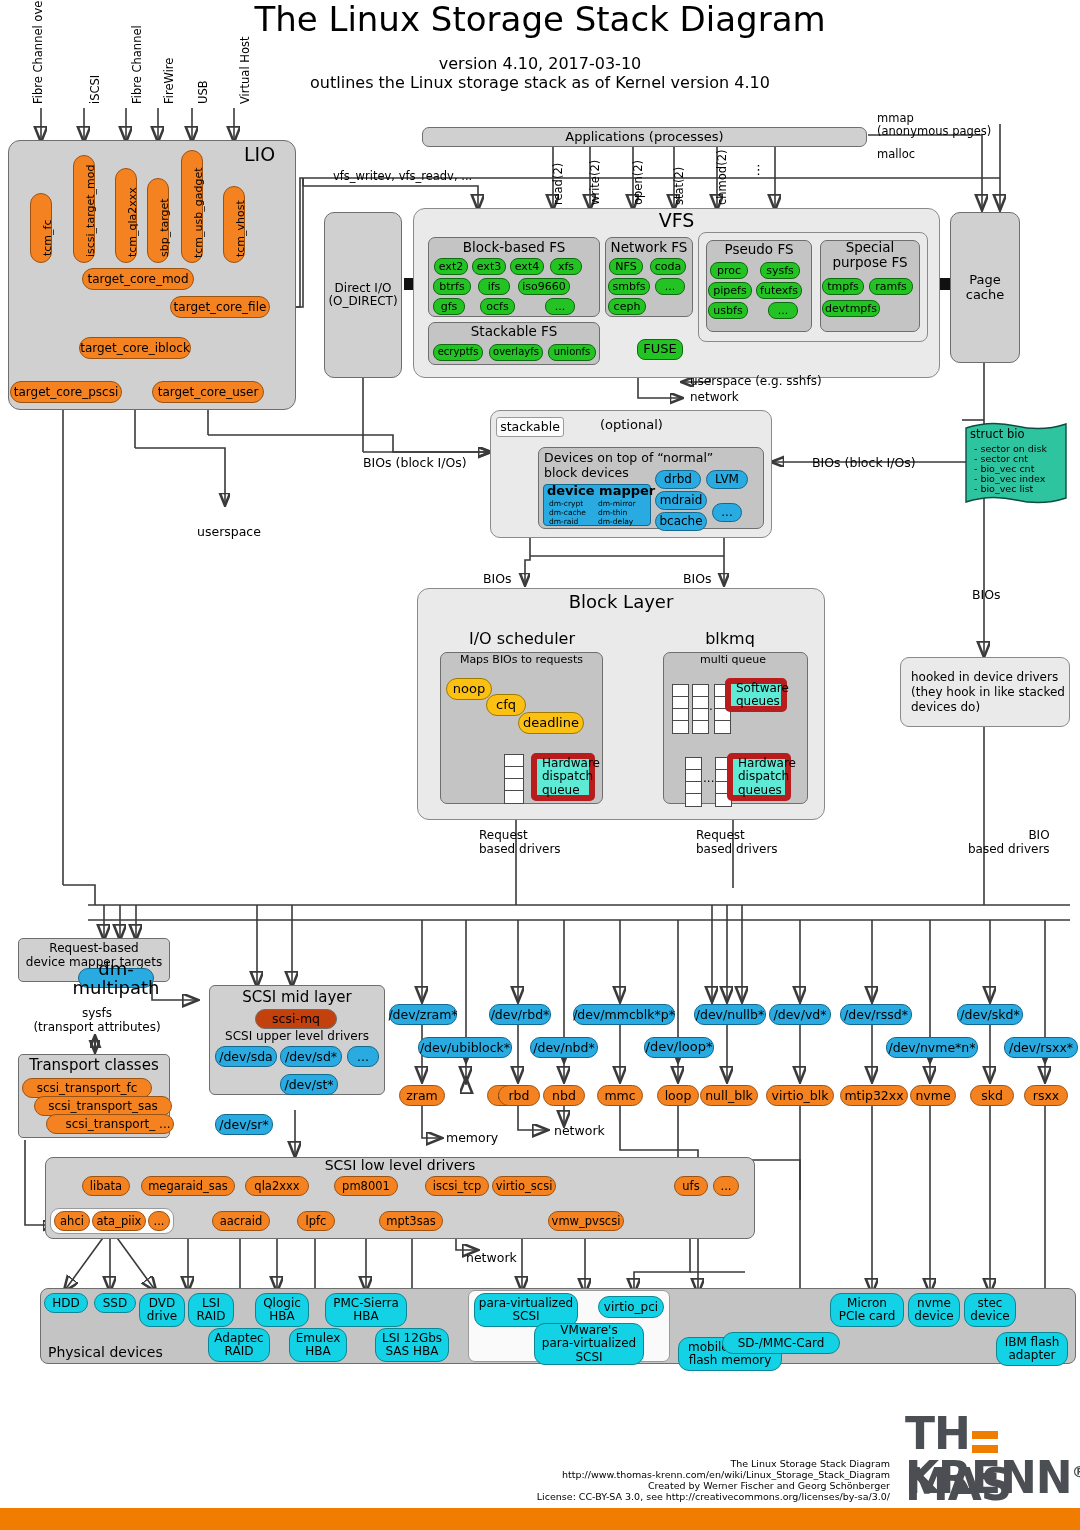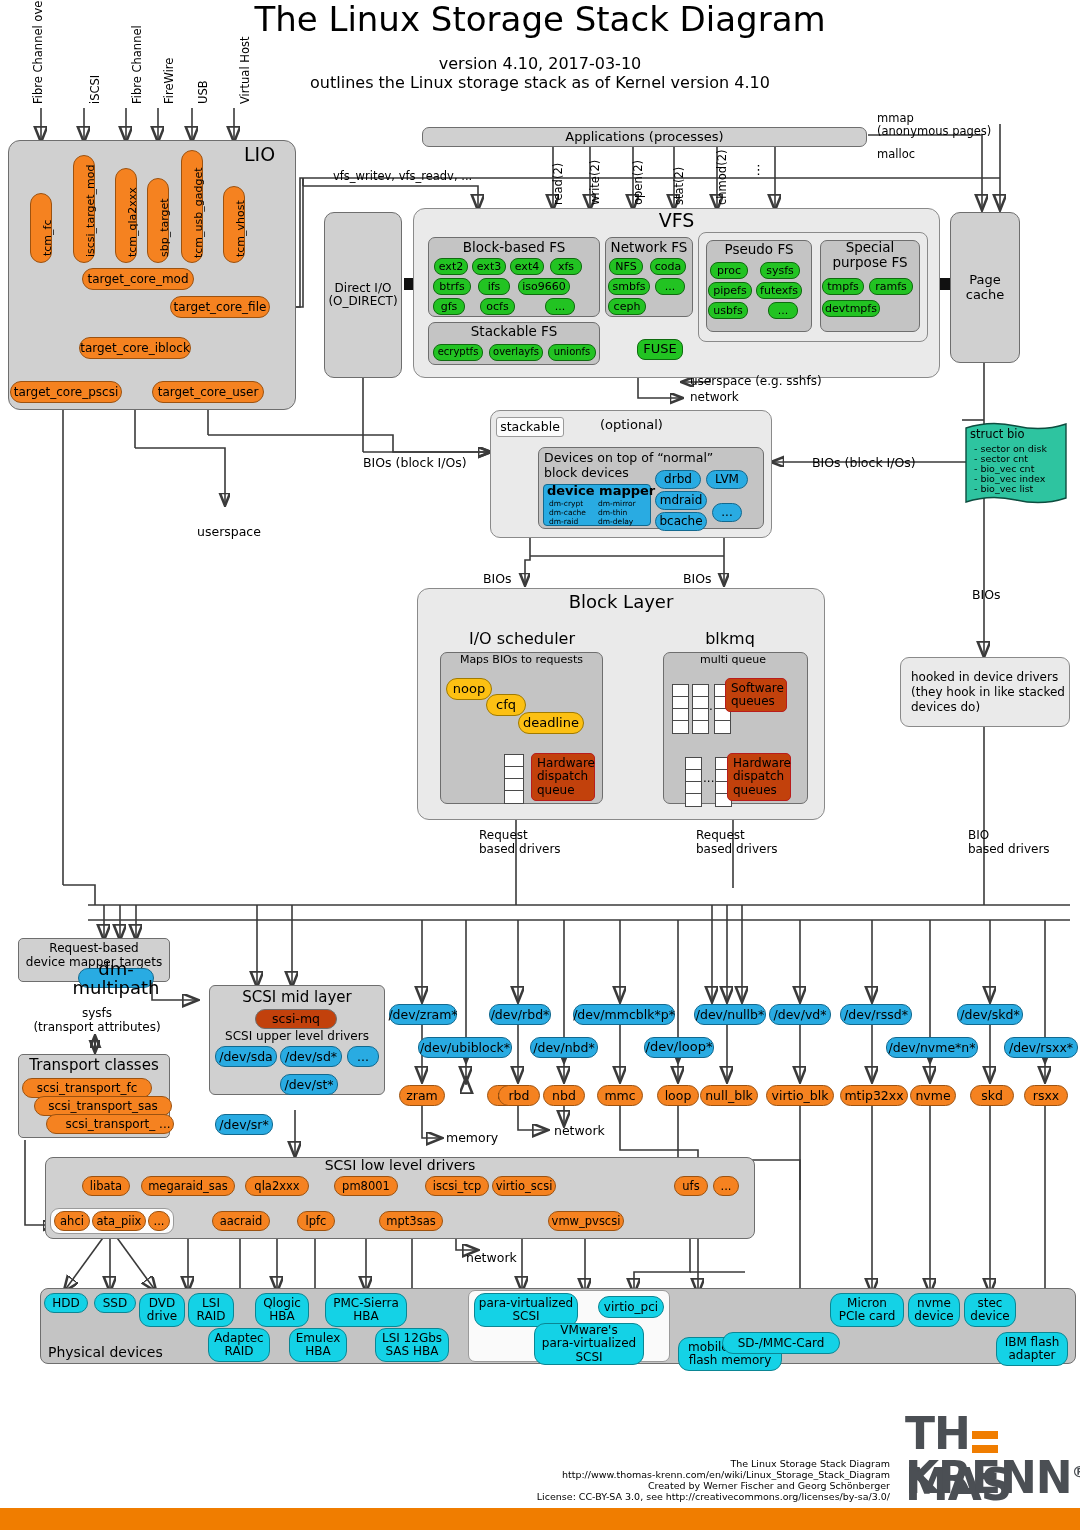--- a/index.html
+++ b/index.html
@@ -12,21 +12,21 @@
         justify-content:center;text-align:center;line-height:1.08;
         border:1px solid #555;border-radius:9px;}
   .grey{background:#d0d0d0;border:1px solid #6e6e6e;}
   .grey2{background:#c4c4c4;border:1px solid #6e6e6e;}
   .greylt{background:#eaeaea;border:1px solid #8a8a8a;}
   .white{background:#fcfcfc;border:1px solid #9a9a9a;}
   .orange{background:#f58220;border:1px solid #9c5210;border-radius:11px;}
   .green{background:#22c322;border:1px solid #0f6b0f;border-radius:8px;}
   .blue{background:#29abe2;border:1px solid #12698f;border-radius:10px;}
   .cyan{background:#14d2e6;border:1px solid #0b8694;border-radius:11px;}
-  .yellow{background:#c2410c;border:1px solid #b91c1c;border-radius:5px;}
+  .yellow{background:#5eead4;border:6px solid #b91c1c;border-radius:5px;}
   .amber{background:#fcc013;border:1px solid #a07a00;border-radius:11px;}
   .wpill{background:#c2410c;border:1px solid #6e6e6e;border-radius:11px;}
 
   .lbl{position:absolute;white-space:pre;line-height:1.12;}
   .vert{position:absolute;transform-origin:0 0;white-space:nowrap;}
 
   
   svg.lines{position:absolute;left:0;top:0;width:1080px;height:1530px;
             pointer-events:none;}
   svg.lines line,svg.lines path,svg.lines polyline{stroke:#3a3a3a;stroke-width:1.6;fill:none;}
@@ -377,21 +377,21 @@
 <div class="lbl" style="left:363px;top:456px;font-size:12.5px;">BIOs (block I/Os)</div>
 <div class="lbl" style="left:812px;top:456px;font-size:12.5px;">BIOs (block I/Os)</div>
 <div class="lbl" style="left:197px;top:525px;font-size:12.5px;">userspace</div>
 <div class="lbl" style="left:483px;top:572px;font-size:12.5px;">BIOs</div>
 <div class="lbl" style="left:683px;top:572px;font-size:12.5px;">BIOs</div>
 <div class="lbl" style="left:972px;top:588px;font-size:12.5px;">BIOs</div>
 <div class="lbl" style="left:479px;top:828px;font-size:12px;white-space:pre-line;line-height:1.2;">Request
 based drivers</div>
 <div class="lbl" style="left:696px;top:828px;font-size:12px;white-space:pre-line;line-height:1.2;">Request
 based drivers</div>
-<div class="lbl" style="left:968px;top:828px;font-size:12px;white-space:pre-line;line-height:1.2;">BIO
+<div class="lbl" style="left:968px;top:828px;font-size:12px;white-space:pre-line;line-height:1.2;text-align:right;">BIO
 based drivers</div>
 <div class="lbl" style="left:446px;top:1131px;font-size:12.5px;">memory</div>
 <div class="lbl" style="left:554px;top:1124px;font-size:12.5px;">network</div>
 <div class="lbl" style="left:466px;top:1251px;font-size:12.5px;">network</div>
 <div class="lbl" style="left:22px;top:1006px;width:150px;text-align:center;font-size:12px;white-space:pre-line;line-height:1.2;">sysfs
 (transport attributes)</div>
 
 <div class="node greylt" style="left:900px;top:657px;width:170px;height:70px;border-radius:9px;justify-content:flex-start;padding-left:10px;">
   <span style="font-size:12px;white-space:pre-line;line-height:1.25;text-align:left;">hooked in device drivers
 (they hook in like stacked

